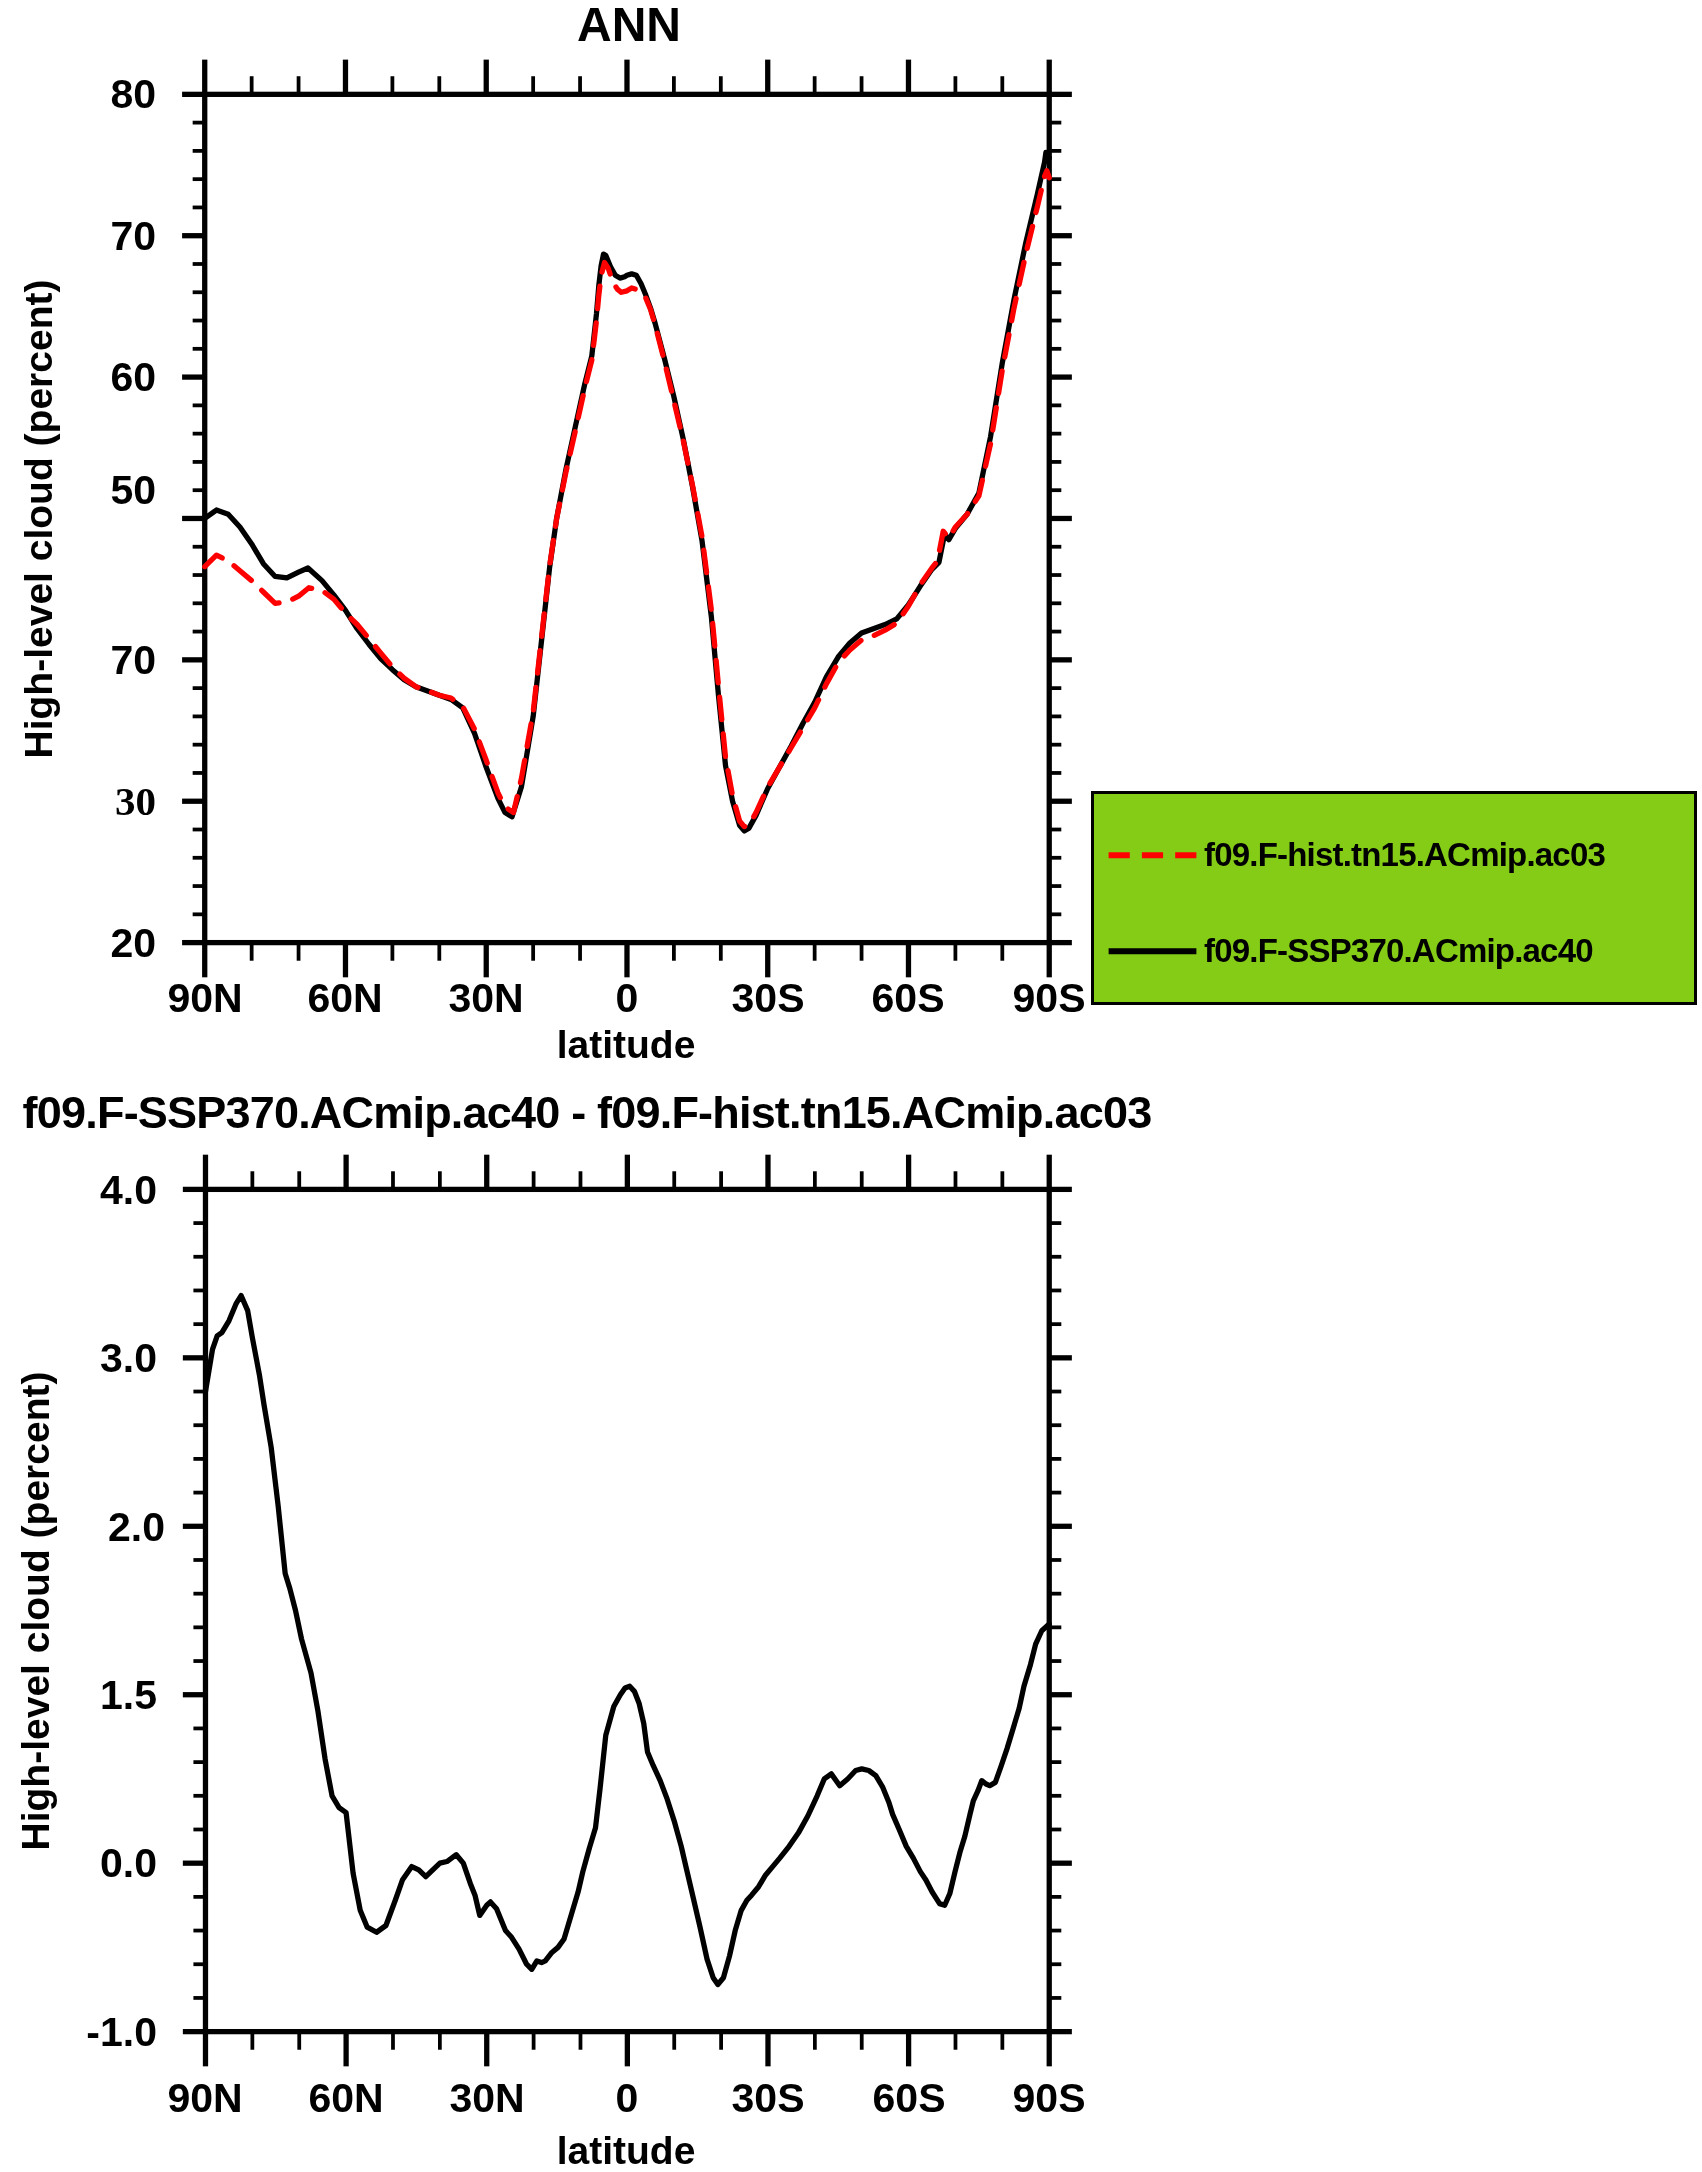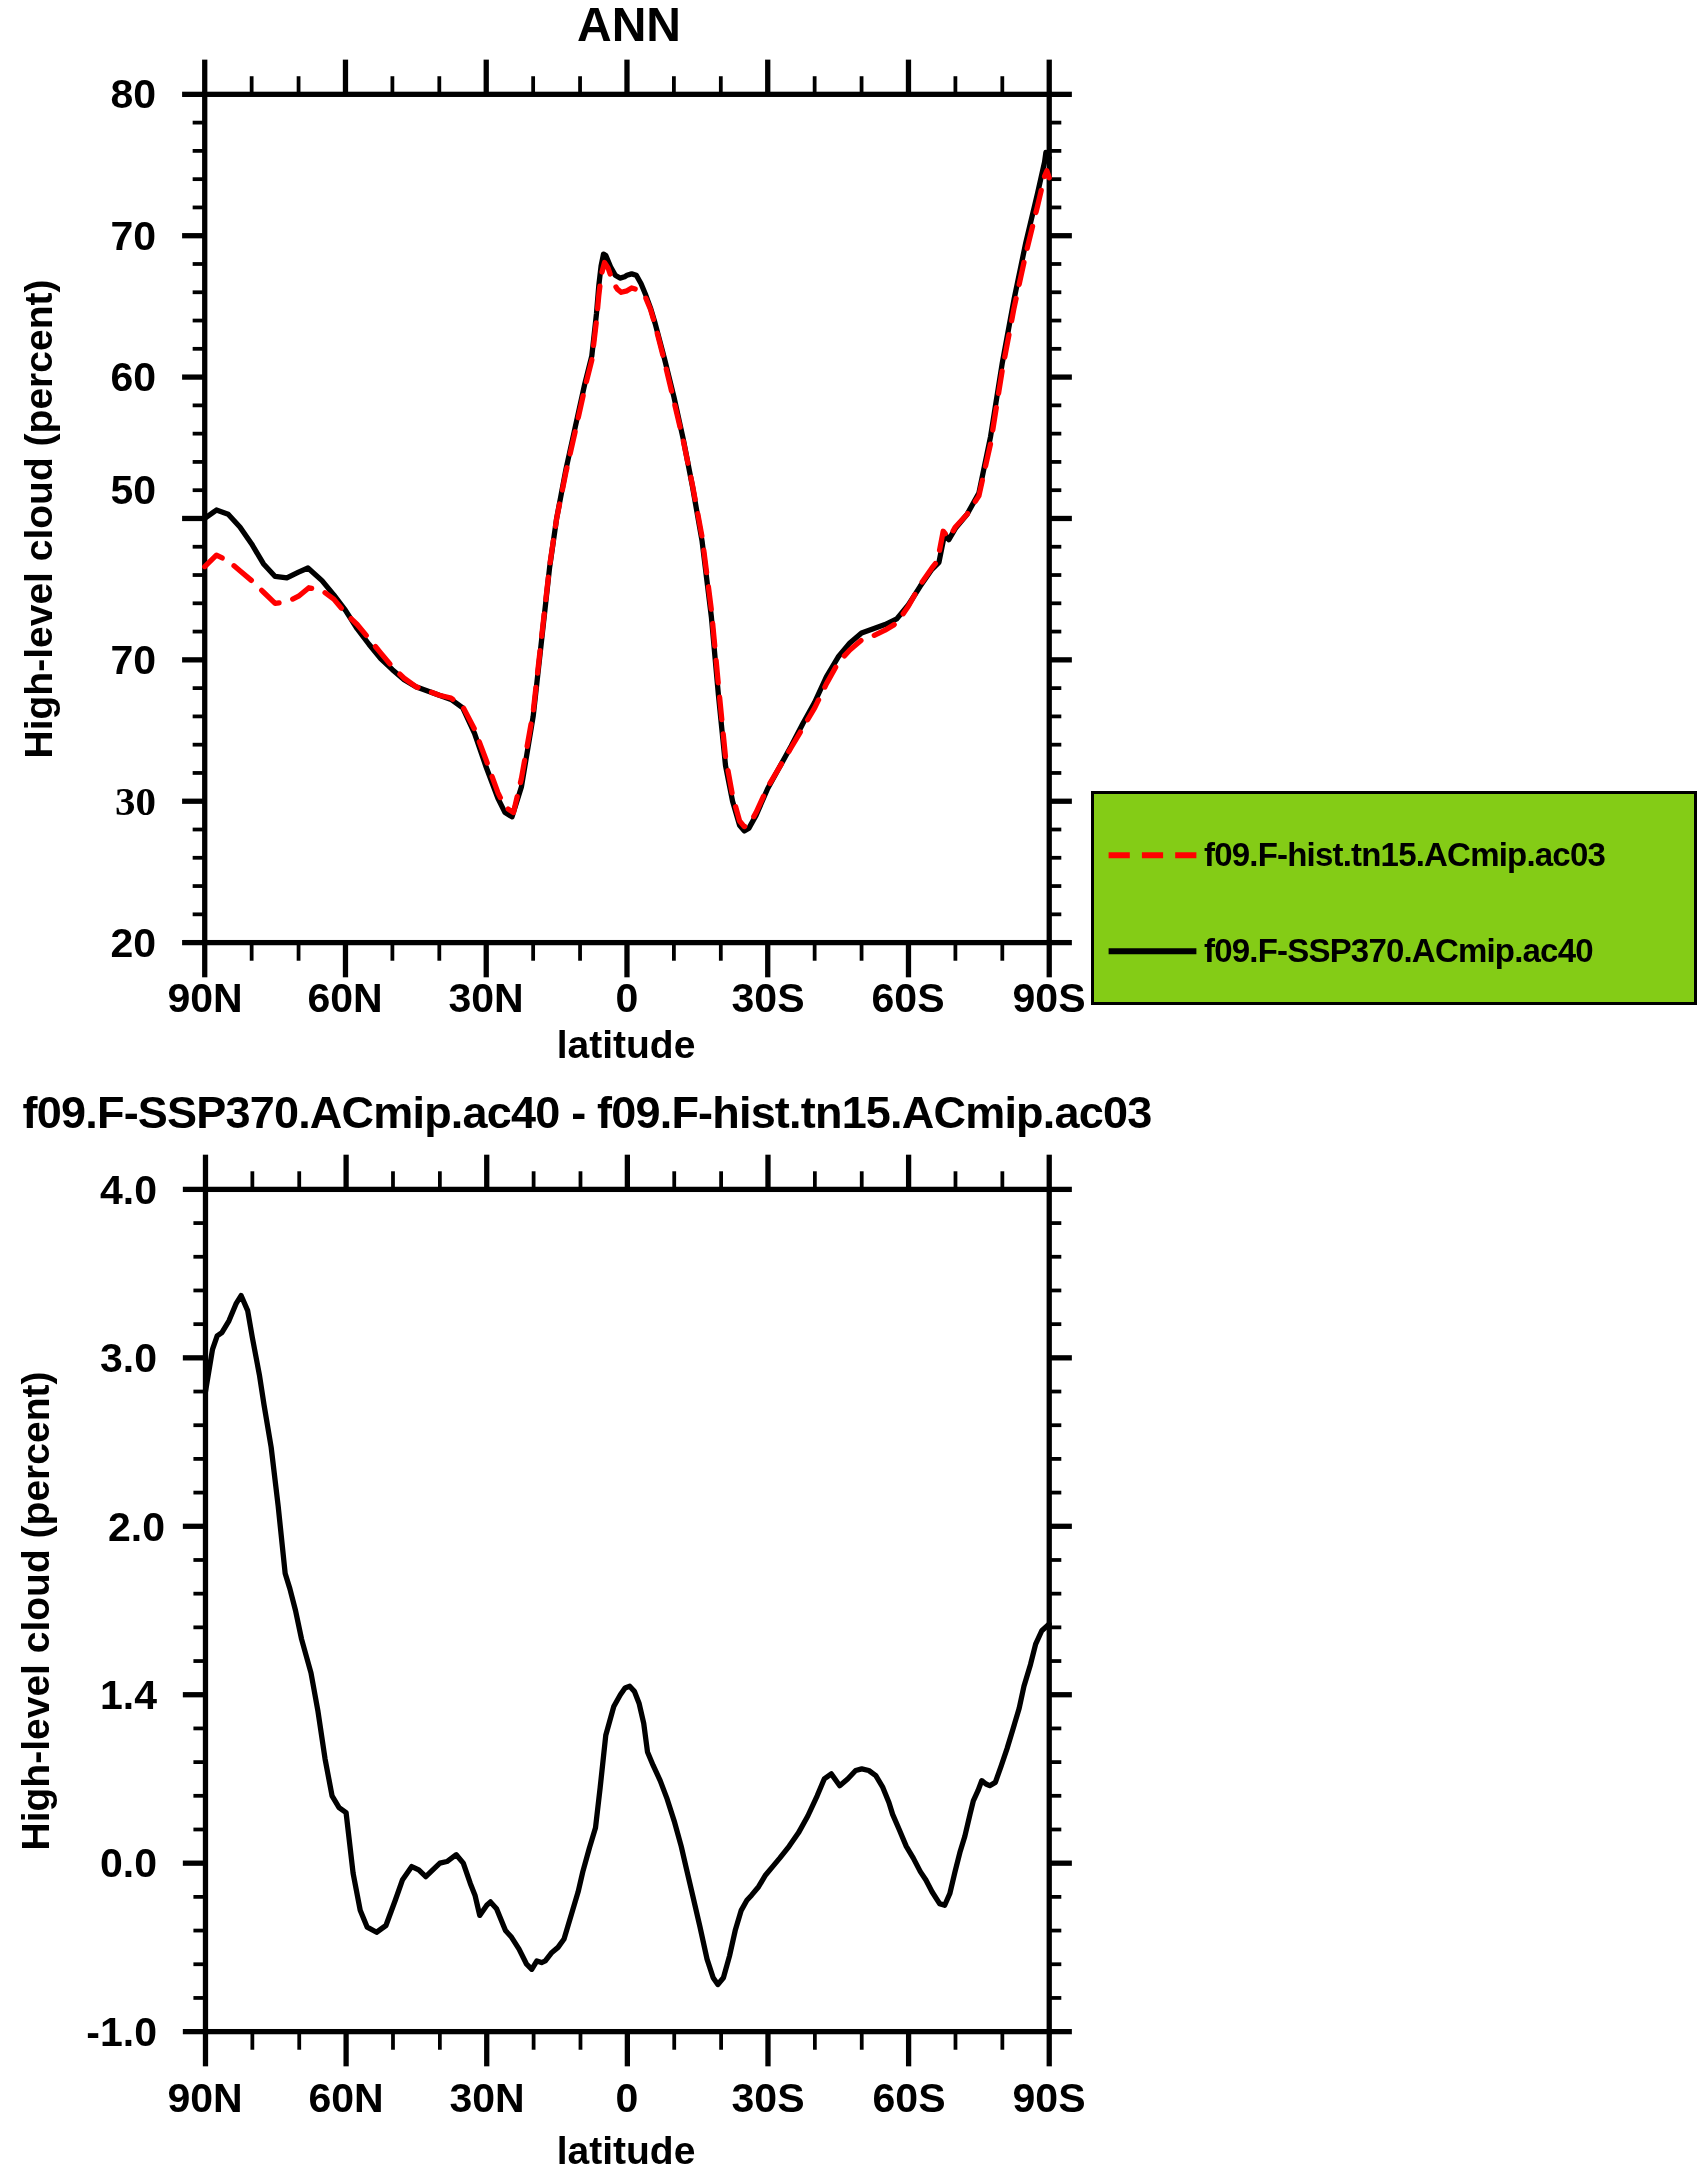--- a/index.html
+++ b/index.html
@@ -264,16 +264,16 @@
 <div class="anchored tick-label" style="left: 205px; top: 2098px;">90N</div>
 <div class="anchored tick-label" style="left: 346px; top: 2098px;">60N</div>
 <div class="anchored tick-label" style="left: 487px; top: 2098px;">30N</div>
 <div class="anchored tick-label" style="left: 627px; top: 2098px;">0</div>
 <div class="anchored tick-label" style="left: 768px; top: 2098px;">30S</div>
 <div class="anchored tick-label" style="left: 909px; top: 2098px;">60S</div>
 <div class="anchored tick-label" style="left: 1049px; top: 2098px;">90S</div>
 <div class="anchored-r tick-label" style="left: 157px; top: 1190px;">4.0</div>
 <div class="anchored-r tick-label" style="left: 157px; top: 1358px;">3.0</div>
 <div class="anchored-r tick-label" style="left: 165px; top: 1527px;">2.0</div>
-<div class="anchored-r tick-label" style="left: 157px; top: 1695px;">1.4</div>
+<div class="anchored-r tick-label" style="left: 157px; top: 1695px;">1.5</div>
 <div class="anchored-r tick-label" style="left: 157px; top: 1863px;">0.0</div>
 <div class="anchored-r tick-label" style="left: 157px; top: 2032px;">-1.0</div>
 
 
 </body></html>

